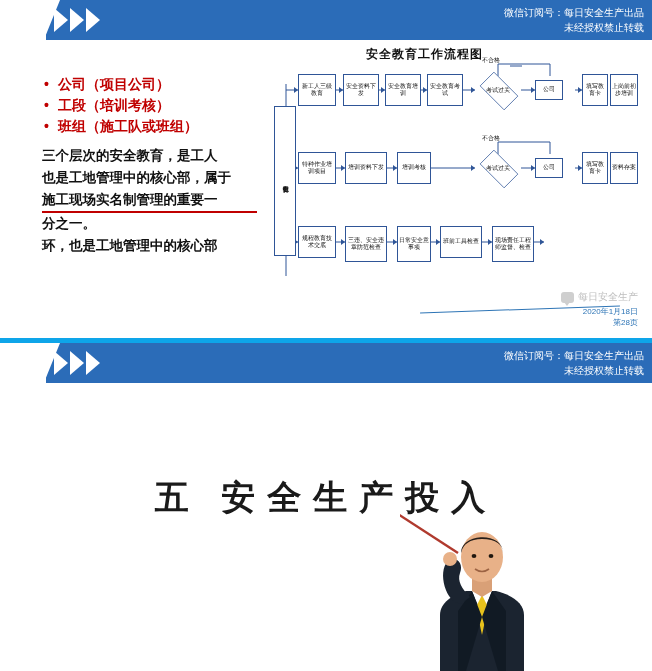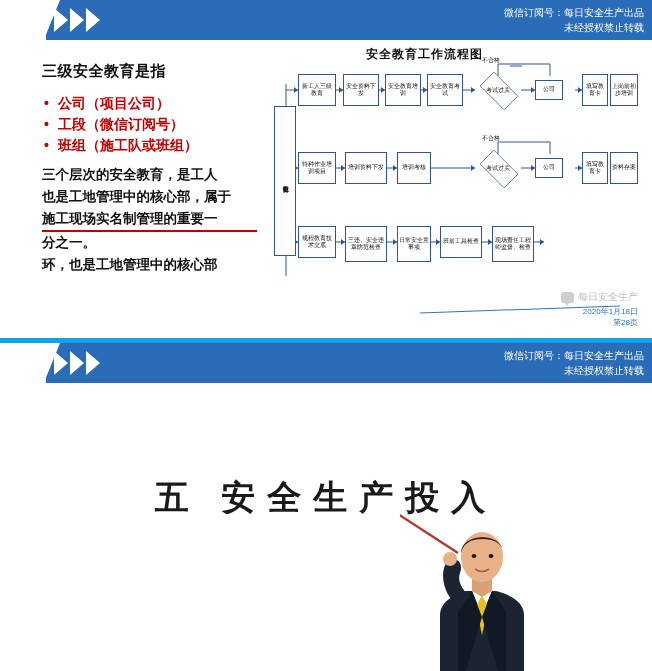--- a/index.html
+++ b/index.html
@@ -88,24 +88,23 @@
       <div class="chev c3"></div>
       <div class="htext">
         <div>微信订阅号：每日安全生产出品</div>
         <div>未经授权禁止转载</div>
       </div>
     </div>
 
     <div class="s1body">
 
       <div class="leftcol">
-        <div class="title">三级安全教育是指</div>
         <ul class="bullets">
           <li>公司（项目公司）</li>
-          <li>工段（微信订阅号）</li>
+          <li>工段（培训考核）</li>
           <li>班组（施工队或班组）</li>
         </ul>
         <div class="para">
           <div>三个层次的安全教育，是工人</div>
           <div>也是工地管理中的核心部，属于</div>
           <div class="hl">施工现场实名制管理的重要一</div>
           <div>分之一。</div>
           <div>环，也是工地管理中的核心部</div>
         </div>
       </div>

